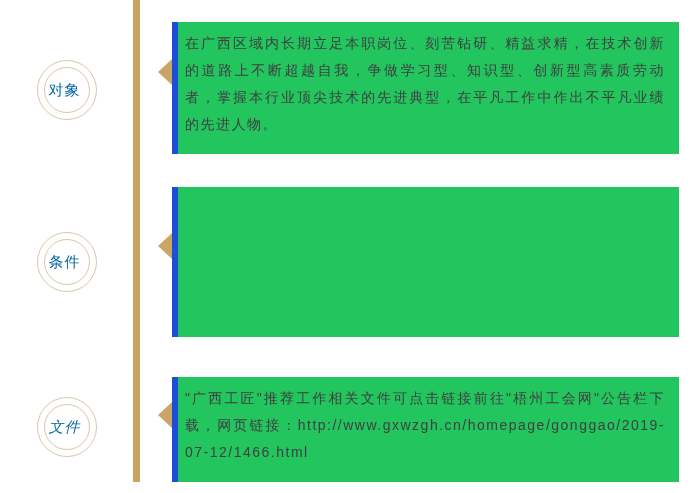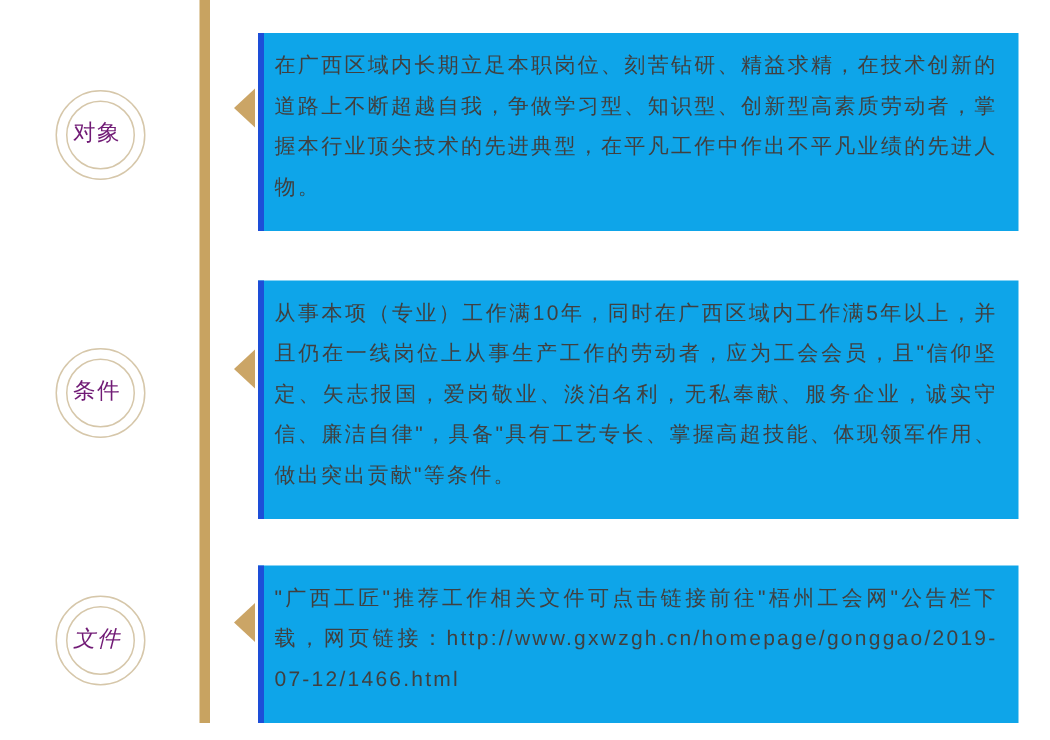--- a/index.html
+++ b/index.html
@@ -45,36 +45,36 @@
   }
   .badge .badge-label {
     position: absolute;
     left: 50%;
     top: 50%;
     transform: translate(-57%, -50%);
     background: #ffffff;
     padding: 0 1px;
     font-size: 15px;
     letter-spacing: 1px;
-    color: #701a75;
+    color: #0369a1;
     white-space: nowrap;
     z-index: 2;
     line-height: 1.25;
   }
   .badge-1 { top: 60px; }
   .badge-2 { top: 232px; text-align: center; }
   .badge-3 { top: 397px; font-style: italic; }
   
   .bubble {
     position: absolute;
     left: 172px;
     width: 507px;
     box-sizing: border-box;
-    background: #0ea5e9;
-    border-left: 4px solid #1d4ed8;
+    background: #22c55e;
+    border-left: 6px solid #1d4ed8;
     padding: 8px 14px 16px 7px;
   }
   .bubble-1 { top: 22px;  min-height: 124px; }
   .bubble-2 { top: 187px; min-height: 150px; }
   .bubble-3 { top: 377px; min-height: 96px; }
   .bubble .pointer {
     position: absolute;
     left: -20px;
     width: 0;
     height: 0;
@@ -110,21 +110,20 @@
     <div class="pointer"></div>
     <p>在广西区域内长期立足本职岗位、刻苦钻研、精益求精，在技术创新的道路上不断超越自我，争做学习型、知识型、创新型高素质劳动者，掌握本行业顶尖技术的先进典型，在平凡工作中作出不平凡业绩的先进人物。</p>
   </div>
 
   <div class="badge badge-2">
     <div class="inner-ring"></div>
     <span class="badge-label">条件</span>
   </div>
   <div class="bubble bubble-2">
     <div class="pointer"></div>
-    <p>从事本项（专业）工作满10年，同时在广西区域内工作满5年以上，并且仍在一线岗位上从事生产工作的劳动者，应为工会会员，且"信仰坚定、矢志报国，爱岗敬业、淡泊名利，无私奉献、服务企业，诚实守信、廉洁自律"，具备"具有工艺专长、掌握高超技能、体现领军作用、做出突出贡献"等条件。</p>
   </div>
 
   <div class="badge badge-3">
     <div class="inner-ring"></div>
     <span class="badge-label">文件</span>
   </div>
   <div class="bubble bubble-3">
     <div class="pointer"></div>
     <p>"广西工匠"推荐工作相关文件可点击链接前往"梧州工会网"公告栏下载，网页链接：http://www.gxwzgh.cn/homepage/gonggao/2019-07-12/1466.html</p>
   </div>

